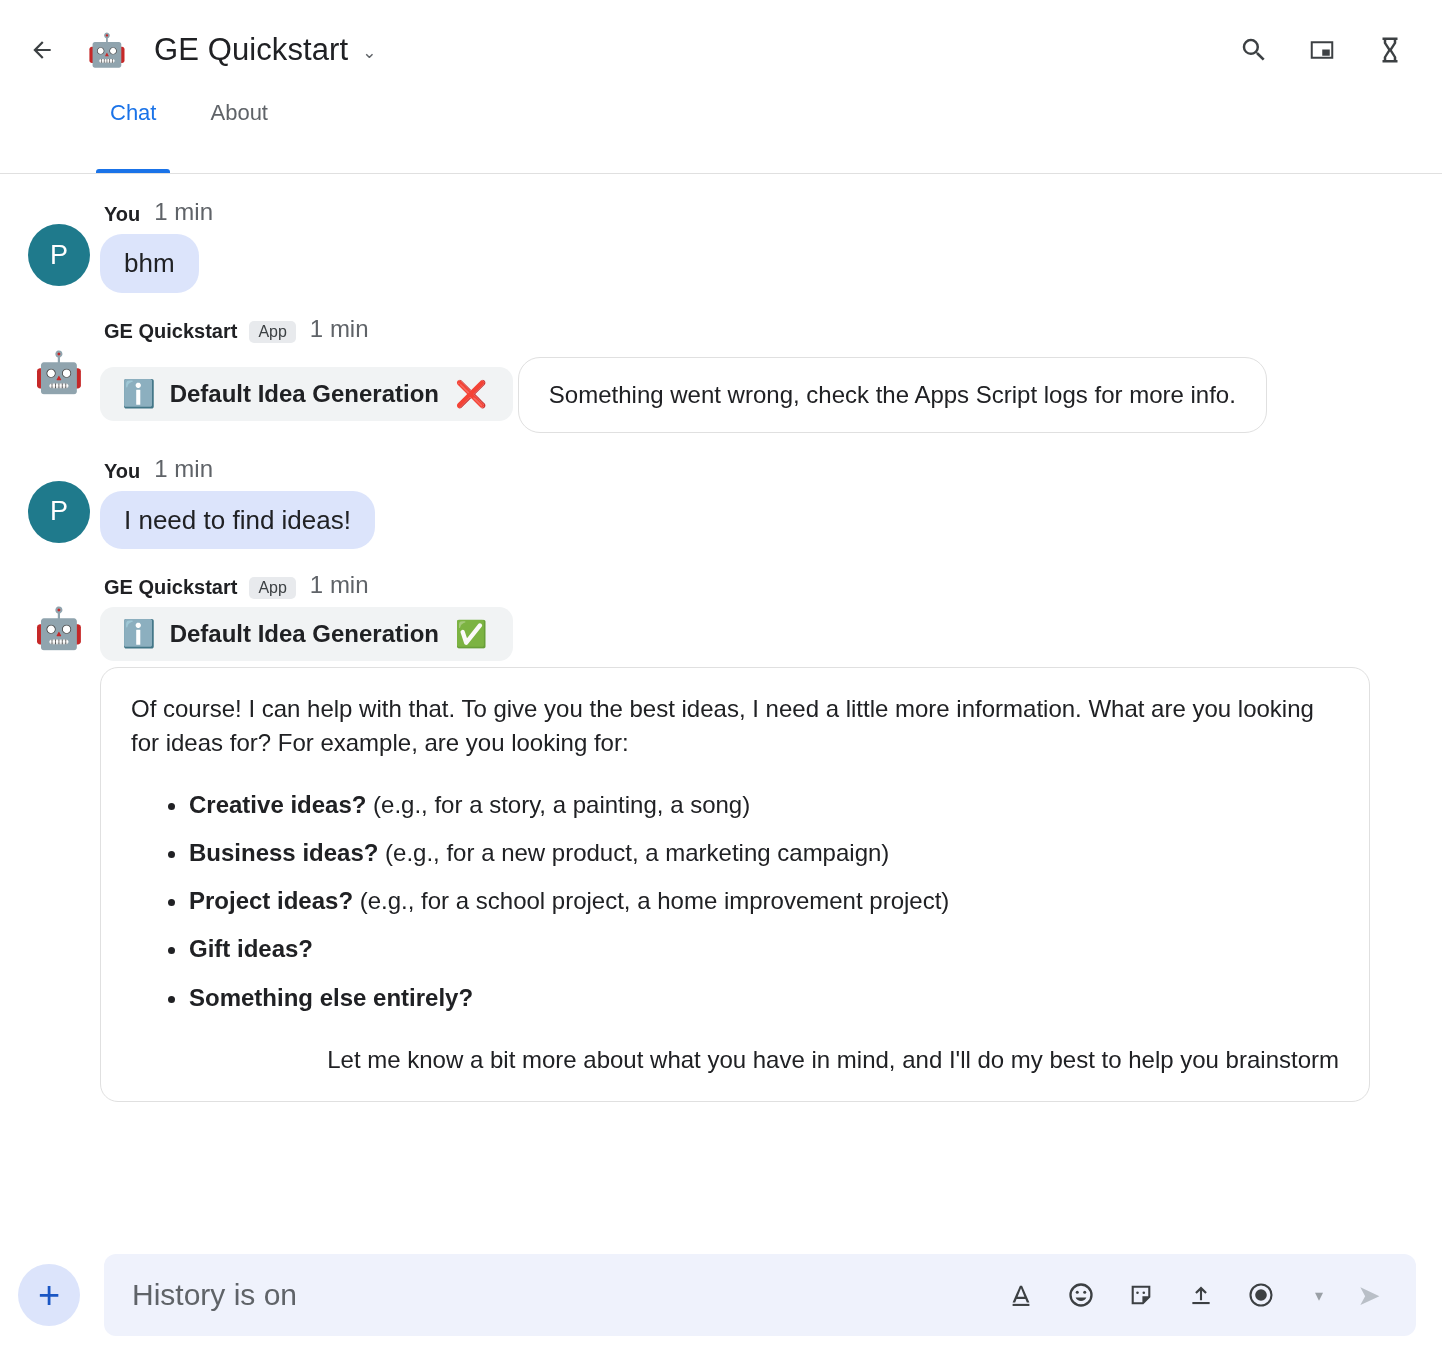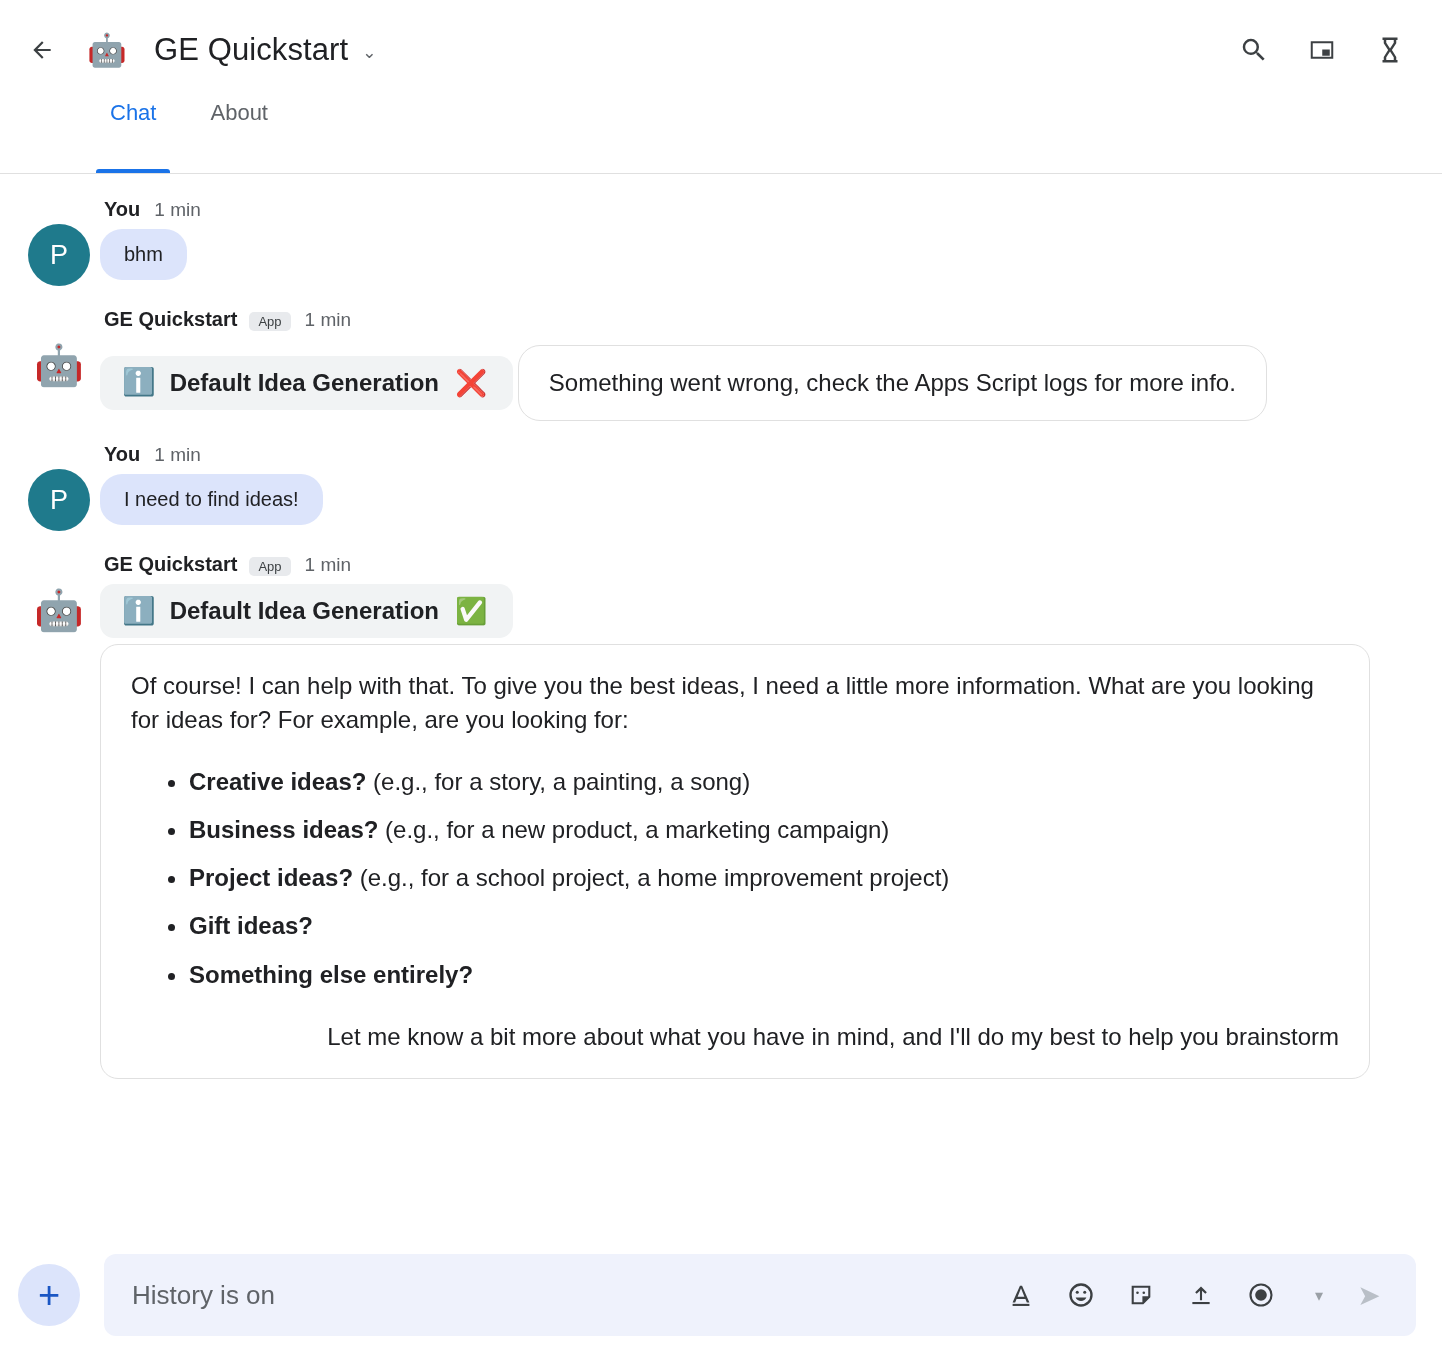--- a/index.html
+++ b/index.html
@@ -149,40 +149,40 @@
     align-items: flex-end;
     margin-bottom: 8px;
     padding-left: 4px;
   }
   .meta-name {
     font-size: 20px;
     font-weight: 700;
     color: #202124;
   }
   .meta-badge {
-    font-size: 13px;
+    font-size: 16px;
     color: #3c4043;
     background: #e8eaed;
     border-radius: 5px;
     padding: 2px 9px;
     margin-left: 12px;
     font-weight: 400;
   }
   .meta-time {
-    font-size: 19px;
+    font-size: 24px;
     color: #5f6368;
     margin-left: 14px;
   }
 
   .bubble-user {
     display: inline-block;
     background: #dce4fb;
     border-radius: 22px;
     padding: 13px 24px;
-    font-size: 20px;
+    font-size: 26px;
     color: #202124;
     line-height: 1.25;
     max-width: 1100px;
   }
   .card-title {
     display: inline-flex;
     align-items: center;
     background: #f1f3f4;
     border-radius: 14px;
     padding: 13px 26px 13px 22px;
@@ -258,21 +258,21 @@
     display: flex;
     align-items: center;
     padding: 0 20px 0 26px;
   }
   .composer-input {
     flex: 1 1 auto;
     border: none;
     background: transparent;
     outline: none;
     font-family: "Liberation Sans", sans-serif;
-    font-size: 26px;
+    font-size: 30px;
     color: #5f6368;
   }
   .composer-input::placeholder { color: #5f6368; }
   .composer-tools {
     display: flex;
     align-items: center;
     gap: 10px;
   }
   .tool-icon {
     width: 50px; height: 50px;

